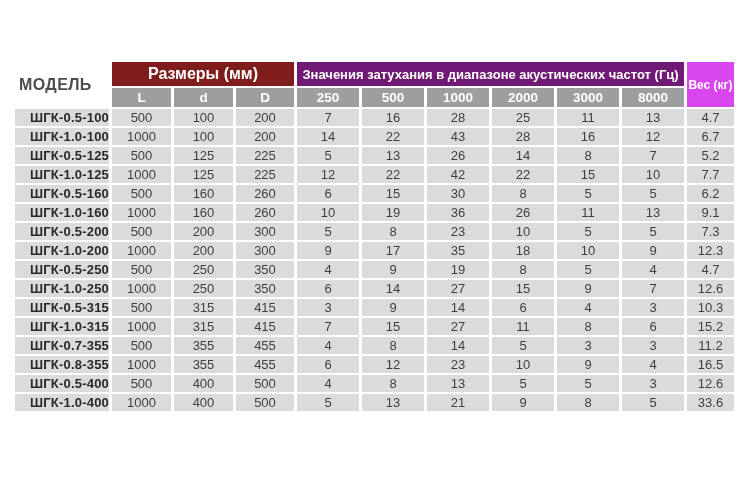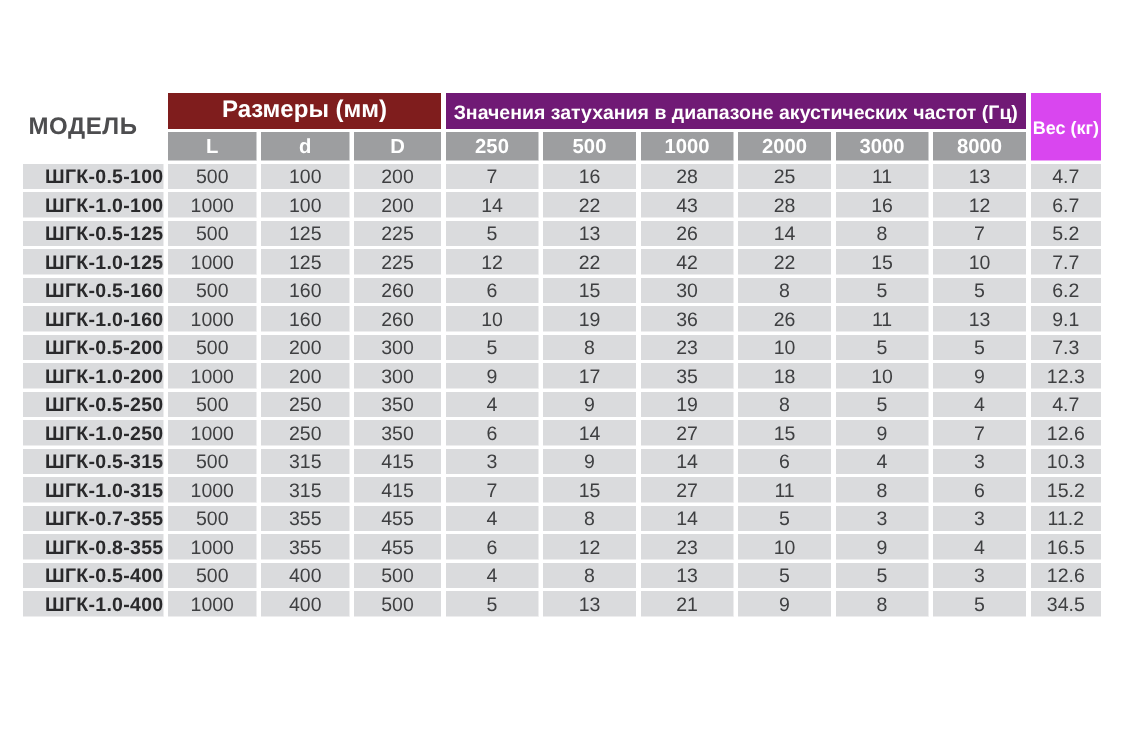--- a/index.html
+++ b/index.html
@@ -288,18 +288,18 @@
             <td class="model-cell">ШГК-1.0-400</td>
             <td>1000</td>
             <td>400</td>
             <td>500</td>
             <td>5</td>
             <td>13</td>
             <td>21</td>
             <td>9</td>
             <td>8</td>
             <td>5</td>
-            <td>34.5</td>
+            <td>33.6</td>
           </tr>
         </tbody>
     </table>
   </div>
 </div>
 
 </body></html>

